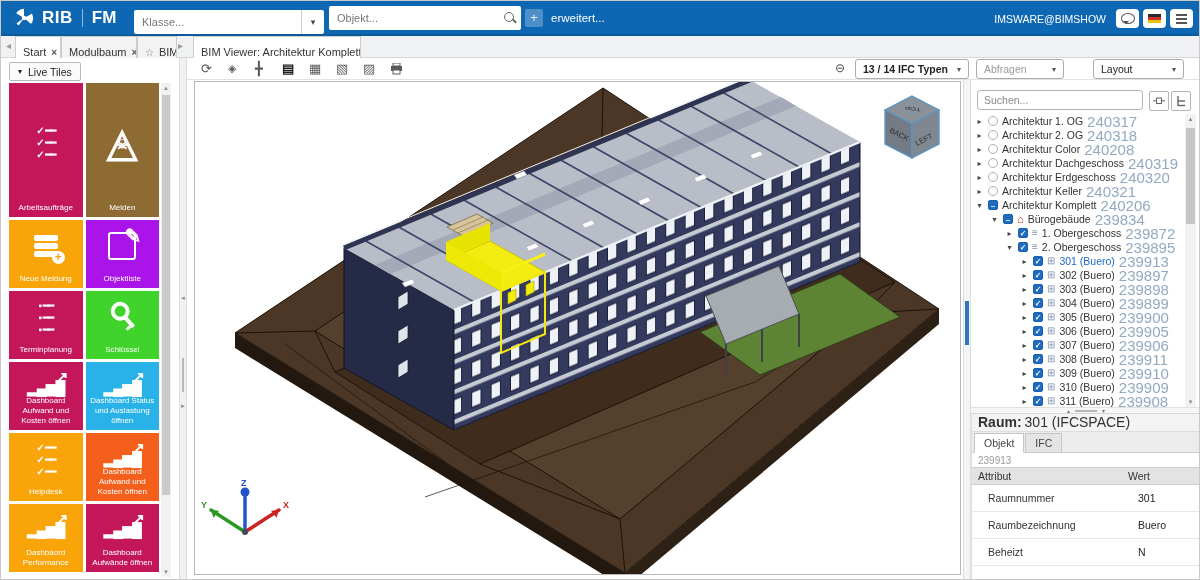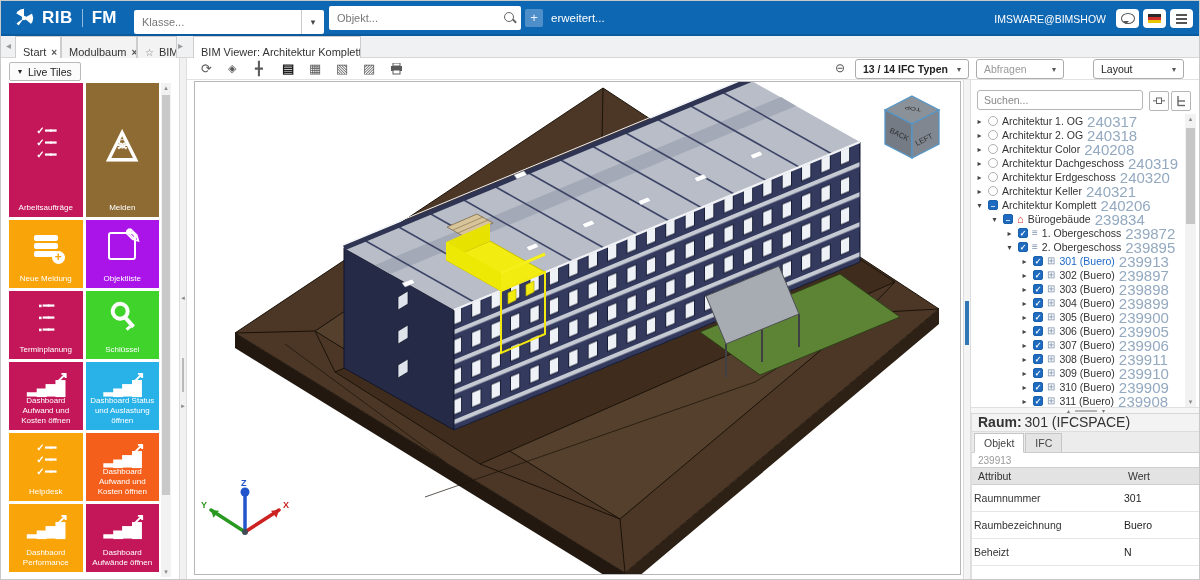--- a/index.html
+++ b/index.html
@@ -104,21 +104,21 @@
   .details{position:absolute;left:0;top:328px;width:230px;height:173px;border-left:1px solid #e0e0e0;box-sizing:border-box;}
   .dtitle{height:17px;background:#f3f3f3;border-bottom:1px solid #ddd;font-size:14px;display:flex;align-items:flex-start;padding-left:6px;gap:3px;}
   .dtitle b{font-weight:bold;}
   .dtabs{height:20px;background:#ececec;border-bottom:1px solid #ccc;display:flex;align-items:flex-end;padding-left:2px;gap:1px;}
   .dtab{height:19px;padding:0 9px;font-size:10.5px;display:flex;align-items:center;border:1px solid #c6c6c6;border-bottom:none;background:#e4e4e4;color:#444;box-sizing:border-box;}
   .dtab.active{background:#fff;height:20px;margin-bottom:-1px;border-bottom:1px solid #fff;}
   .didrow{height:14px;font-size:10px;color:#9a9a9a;display:flex;align-items:center;padding-left:6px;}
   .dthead{height:18px;background:#e3e3e3;border-top:1px solid #cfcfcf;border-bottom:1px solid #cfcfcf;display:flex;align-items:center;font-size:10.5px;color:#333;box-sizing:border-box;}
   .dthead .a{width:150px;padding-left:6px;} .dthead .w{flex:1;}
   .drow{height:27px;border-bottom:1px solid #e6e6e6;display:flex;align-items:center;font-size:10.5px;box-sizing:border-box;}
-  .drow .a{width:150px;padding-left:2px;color:#333;} .drow .w{flex:1;color:#222;}
+  .drow .a{width:150px;padding-left:16px;color:#333;} .drow .w{flex:1;color:#222;}
 </style>
 </head>
 <body>
 
 <div id="app">
 
   <div class="topbar">
     <div class="brand">
       <svg width="22" height="22" viewBox="0 0 24 24">
         <circle cx="12" cy="12" r="10" fill="#ffffff"></circle>

